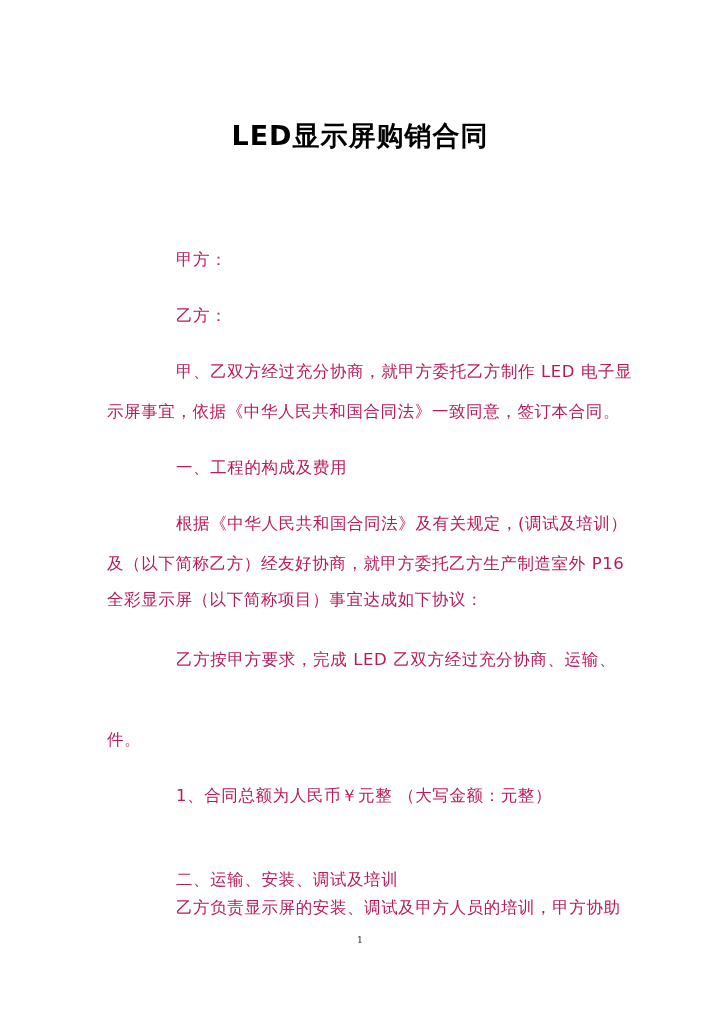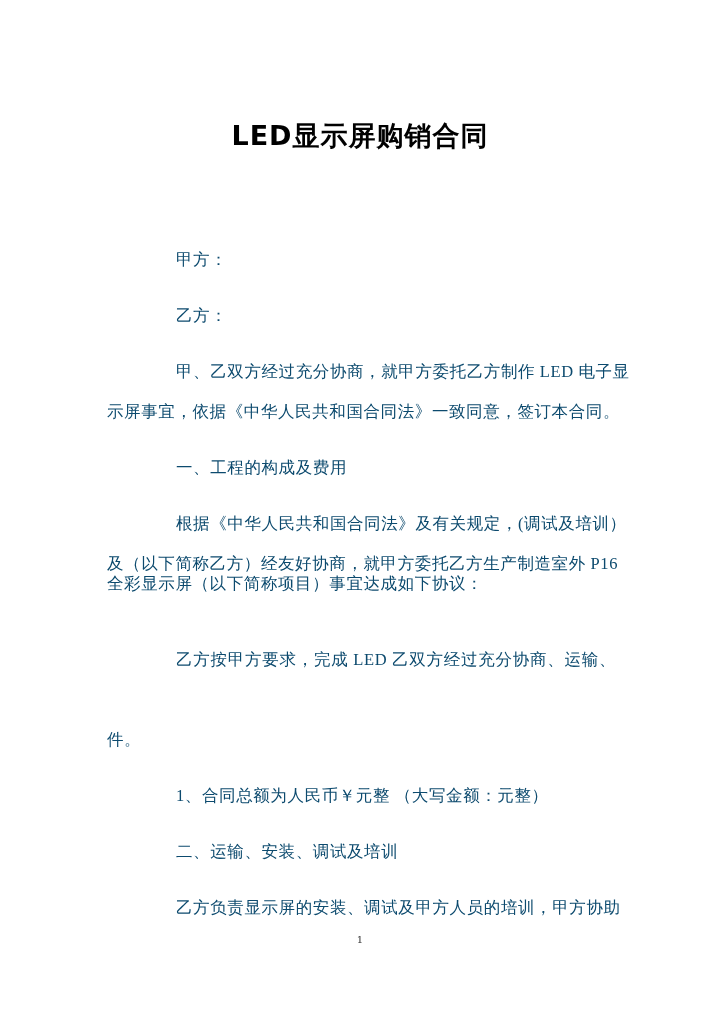--- a/index.html
+++ b/index.html
@@ -2,21 +2,21 @@
 <html><head>
 <meta charset="utf-8">
 <style>
   html, body { margin: 0; padding: 0; background: #ffffff; }
   body { width: 720px; height: 1017px; position: relative; overflow: hidden;
          font-family: "DejaVu Sans", sans-serif; color: #111; }
   .page { position: absolute; left: 0; top: 0; width: 720px; height: 1017px; background: #fff; }
   .title { position: absolute; left: 0; width: 720px; top: 118px; text-align: center;
            font-size: 27px; font-weight: bold; letter-spacing: 1px; color: #000; }
   .line { position: absolute; left: 107px; width: 510px; font-size: 16.5px; line-height: 20px;
-          white-space: nowrap; color: #0c4a6e; letter-spacing: 0.6px; font-family: Liberation Serif, serif; }
+          white-space: nowrap; color: #be185d; letter-spacing: 0.6px; }
   .indent { left: 176px; width: 440px; }
   .justify { text-align: justify; text-align-last: justify; }
   .pagenum { position: absolute; left: 0; width: 720px; top: 934px; text-align: center;
              font-size: 10px; color: #333; font-family: "DejaVu Serif", serif; }
 </style>
 </head>
 <body>
 
 <div class="page">
   <div class="title">LED显示屏购销合同</div>
@@ -24,25 +24,25 @@
   <div class="line indent" style="top:250px">甲方：</div>
   <div class="line indent justify" style="top:362px">甲、乙双方经过充分协商，就甲方委托乙方制作 LED 电子显</div>
 
   <div class="line indent" style="top:306px">乙方：</div>
   <div class="line indent" style="top:458px">一、工程的构成及费用</div>
 
   <div class="line justify" style="top:402px">示屏事宜，依据《中华人民共和国合同法》一致同意，签订本合同。</div>
 
   <div class="line indent justify" style="top:514px">根据《中华人民共和国合同法》及有关规定，(调试及培训）</div>
   <div class="line justify" style="top:554px">及（以下简称乙方）经友好协商，就甲方委托乙方生产制造室外 P16</div>
-  <div class="line" style="top:574px">全彩显示屏（以下简称项目）事宜达成如下协议：</div>
+  <div class="line" style="top:590px">全彩显示屏（以下简称项目）事宜达成如下协议：</div>
 
   <div class="line indent justify" style="top:650px">乙方按甲方要求，完成 LED 乙双方经过充分协商、运输、</div>
   <div class="line" style="top:730px">件。</div>
 
   <div class="line indent" style="top:786px">1、合同总额为人民币￥元整 （大写金额：元整）</div>
 
-  <div class="line indent" style="top:842px">二、运输、安装、调试及培训</div>
+  <div class="line indent" style="top:870px">二、运输、安装、调试及培训</div>
 
   <div class="line indent justify" style="top:898px">乙方负责显示屏的安装、调试及甲方人员的培训，甲方协助</div>
 
   <div class="pagenum">1</div>
 </div>
 
 </body></html>

